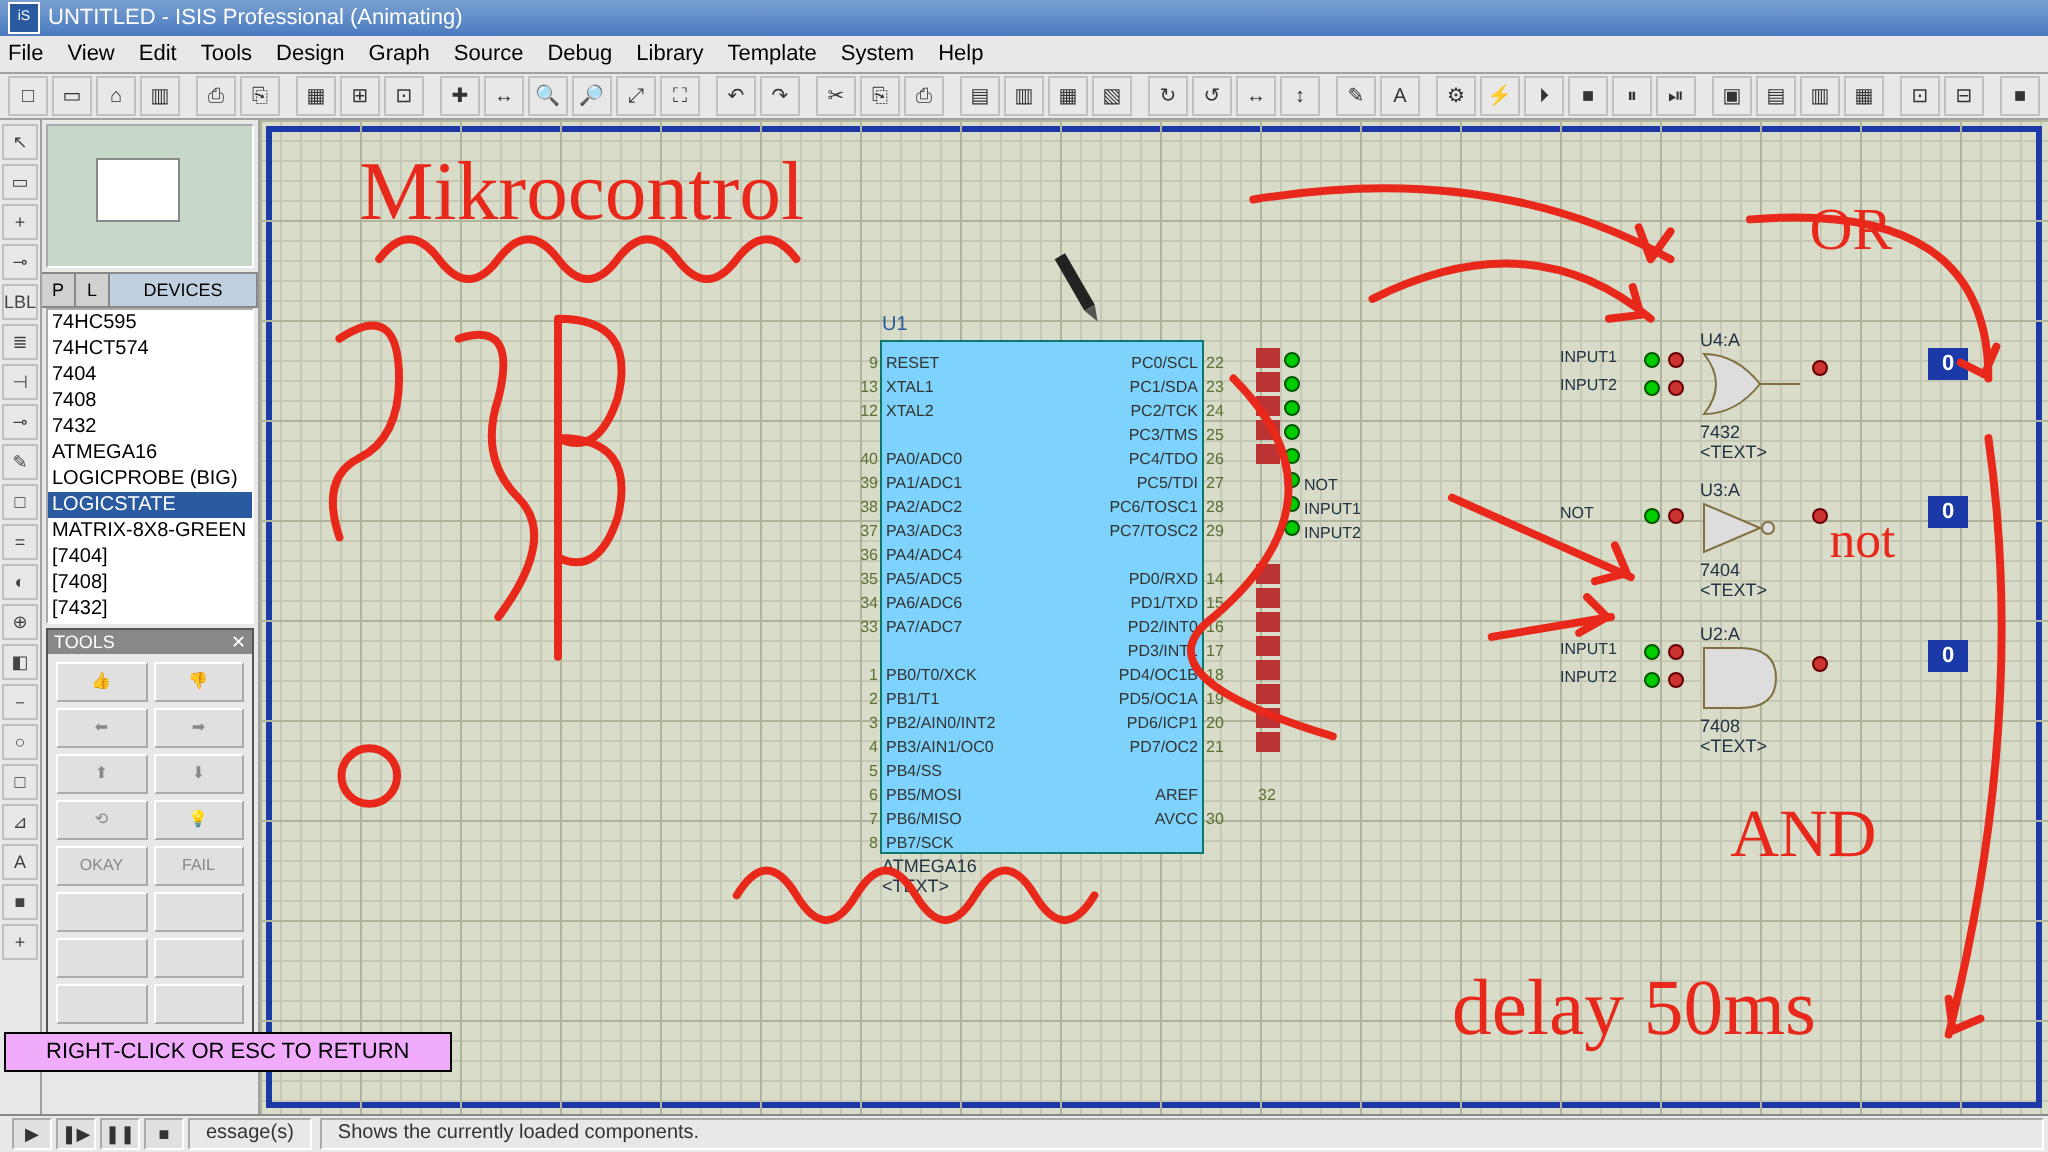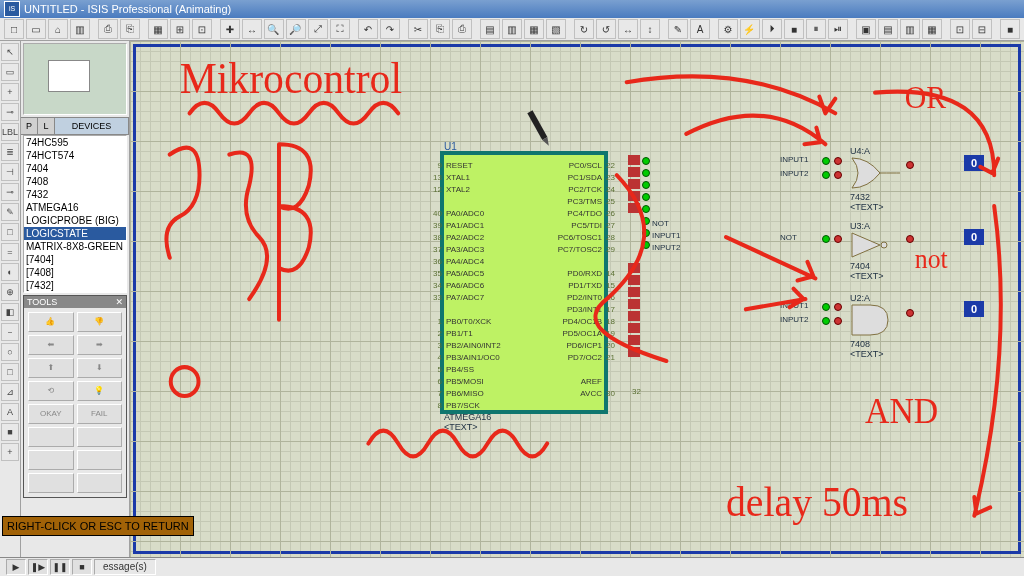--- a/index.html
+++ b/index.html
@@ -24,55 +24,69 @@
 .devlist div{padding:0 2px;line-height:13px;white-space:nowrap}
 .devlist .sel{background:#2a5a9f;color:#fff}
 .toolspanel{margin:2px;border:1px solid #555;background:#e8e8e8}
 .toolspanel .hd{background:#888;color:#fff;font-size:9px;padding:1px 3px;display:flex;justify-content:space-between}
 .toolspanel .bd{padding:4px;display:grid;grid-template-columns:repeat(2,1fr);gap:3px}
 .toolspanel .sbtn{height:18px;border:1px outset #fff;background:#e0e0e0;font-size:8px;text-align:center;line-height:18px;color:#888}
 .canvas{flex:1;background:#d8dcc8;position:relative;overflow:hidden}
 .canvas::before{content:"";position:absolute;inset:0;background-image:linear-gradient(#c4c8b4 1px,transparent 1px),linear-gradient(90deg,#c4c8b4 1px,transparent 1px);background-size:10px 10px}
 .canvas::after{content:"";position:absolute;inset:0;background-image:linear-gradient(#b0b49c 1px,transparent 1px),linear-gradient(90deg,#b0b49c 1px,transparent 1px);background-size:50px 50px}
 .canvas .edge{position:absolute;border:3px solid #1b3aa8;inset:3px;pointer-events:none}
-.chip{position:absolute;background:#bef264;border:4px solid #0f766e;z-index:2}
+.chip{position:absolute;background:#7dd3fc;border:1px solid #0f766e;z-index:2}
 .chip .name{position:absolute;top:-14px;left:0;color:#2a5a9f;font-size:10px}
 .chip .model{position:absolute;bottom:-22px;left:0;color:#234;font-size:9px;line-height:10px}
 .pin{position:absolute;font-size:8px;color:#333;white-space:nowrap}
 .pinL{right:100%;text-align:right;padding-right:2px}
 .pinR{left:100%;padding-left:2px}
 .pinLi{left:2px}
 .pinRi{right:2px;text-align:right}
 .pnum{color:#5b7034}
 .gateblk{position:absolute;font-size:9px;color:#234;z-index:2}
 .probe{position:absolute;width:20px;height:16px;background:#1b3aa8;color:#fff;text-align:center;line-height:16px;font-size:11px;font-weight:bold;z-index:2}
 .iolbl{position:absolute;font-size:8px;color:#234;z-index:2}
 .green{position:absolute;width:6px;height:6px;border-radius:50%;border:1px solid #050;background:#0c0;z-index:2}
 .red{position:absolute;width:6px;height:6px;border-radius:50%;border:1px solid #600;background:#c33;z-index:2}
 .tag{position:absolute;width:12px;height:10px;background:#b33;z-index:2}
 .svg-ann{position:absolute;inset:0;z-index:5;pointer-events:none}
 .statusbar{height:18px;background:#e8e8e8;border-top:1px solid #888;display:flex;align-items:center;font-size:10px;color:#333}
 .statusbar .cell{border:1px inset #fff;padding:0 8px;margin:0 2px;height:14px;line-height:14px}
-.hint{position:absolute;left:2px;bottom:40px;background:#a16207;border:1px solid #000;padding:3px 4px;font-size:11px;z-index:20}
+.hint{position:absolute;left:2px;bottom:40px;background:#f0abfc;border:1px solid #000;padding:3px 20px;font-size:11px;z-index:20}
 .taskbar{height:28px;background:linear-gradient(#3a3a3a,#1a1a1a);display:flex;align-items:center;padding:0 4px;gap:6px;color:#fff}
 .taskbar .start{width:26px;height:26px;border-radius:50%;background:radial-gradient(#6cf,#06c);border:1px solid #048}
 .taskbar .ti{width:22px;height:20px;background:#555;border-radius:2px}
 .taskbar .clock{margin-left:auto;text-align:right;font-size:10px;line-height:11px;padding-right:6px}
 .simctrl{display:flex;gap:2px;margin-left:6px}
 .simctrl div{width:18px;height:14px;border:1px inset #fff;background:#e0e0e0;font-size:9px;text-align:center;line-height:14px;color:#333}
 </style>
 </head>
 <body>
 
 <div class="win">
   <div class="titlebar">
     <div class="ico">iS</div>
     <span>UNTITLED - ISIS Professional (Animating)</span>
   </div>
 
+  <div class="menubar" id="menubar">
+      <span>File</span>
+      <span>View</span>
+      <span>Edit</span>
+      <span>Tools</span>
+      <span>Design</span>
+      <span>Graph</span>
+      <span>Source</span>
+      <span>Debug</span>
+      <span>Library</span>
+      <span>Template</span>
+      <span>System</span>
+      <span>Help</span>
+    </div>
 
   <div class="toolbar" id="toolbar">
       <div class="tbtn">□</div>
       <div class="tbtn">▭</div>
       <div class="tbtn">⌂</div>
       <div class="tbtn">▥</div>
       <div class="tsep"></div>
       <div class="tbtn">⎙</div>
       <div class="tbtn">⎘</div>
       <div class="tsep"></div>
@@ -269,21 +283,21 @@
           <div class="pin pinR pnum" style="top: 150px; width: 18px;">17</div>
           <div class="pin pinRi" style="top: 150px;">PD3/INT1</div>
           <div class="pin pinR pnum" style="top: 162px; width: 18px;">18</div>
           <div class="pin pinRi" style="top: 162px;">PD4/OC1B</div>
           <div class="pin pinR pnum" style="top: 174px; width: 18px;">19</div>
           <div class="pin pinRi" style="top: 174px;">PD5/OC1A</div>
           <div class="pin pinR pnum" style="top: 186px; width: 18px;">20</div>
           <div class="pin pinRi" style="top: 186px;">PD6/ICP1</div>
           <div class="pin pinR pnum" style="top: 198px; width: 18px;">21</div>
           <div class="pin pinRi" style="top: 198px;">PD7/OC2</div>
-          <div class="pin pinR pnum" style="top: 232px; width: 18px; padding-left: 28px;">32</div>
+          <div class="pin pinR pnum" style="top: 222px; width: 18px; padding-left: 28px;">32</div>
           <div class="pin pinRi" style="top: 222px;">AREF</div>
           <div class="pin pinR pnum" style="top: 234px; width: 18px;">30</div>
           <div class="pin pinRi" style="top: 234px;">AVCC</div>
         </div>
 
       <div class="gateblk" style="left:720px;top:105px">
         <div>U4:A</div>
         <svg width="56" height="34">
             <path d="M2 2 Q18 2 30 17 Q18 32 2 32 Q14 17 2 2 Z" fill="#ddd" stroke="#807040"></path>
             <path d="M30 17 Q44 17 50 17" stroke="#807040" fill="none"></path>
@@ -391,17 +405,18 @@
   </div>
 
   <div class="statusbar">
     <div class="simctrl" id="simctrl">
         <div>▶</div>
         <div>❚▶</div>
         <div>❚❚</div>
         <div>■</div>
       </div>
     <div class="cell">essage(s)</div>
+    <div class="cell" style="flex:1">Shows the currently loaded components.</div>
   </div>
 
   <div class="hint">RIGHT-CLICK OR ESC TO RETURN</div>
 
 </div>
 
 </body></html>

